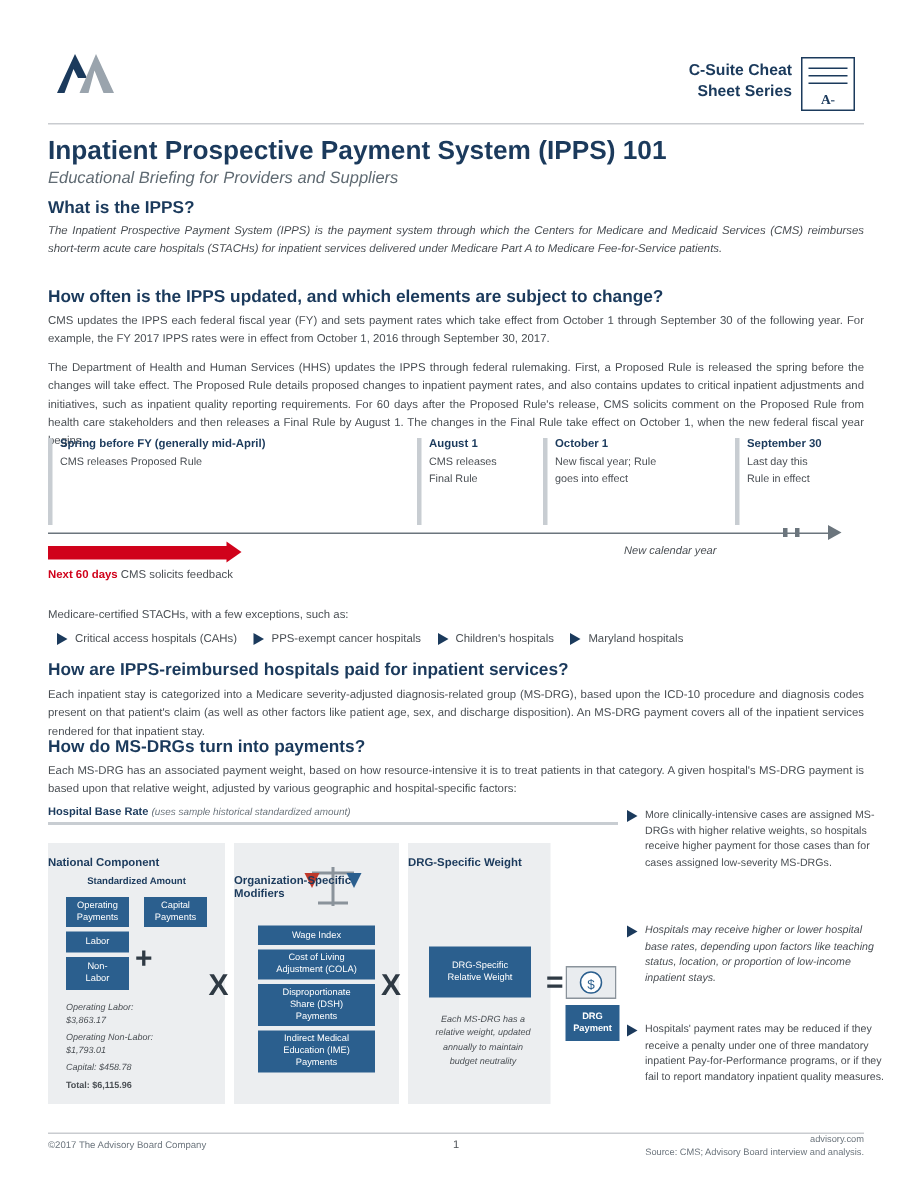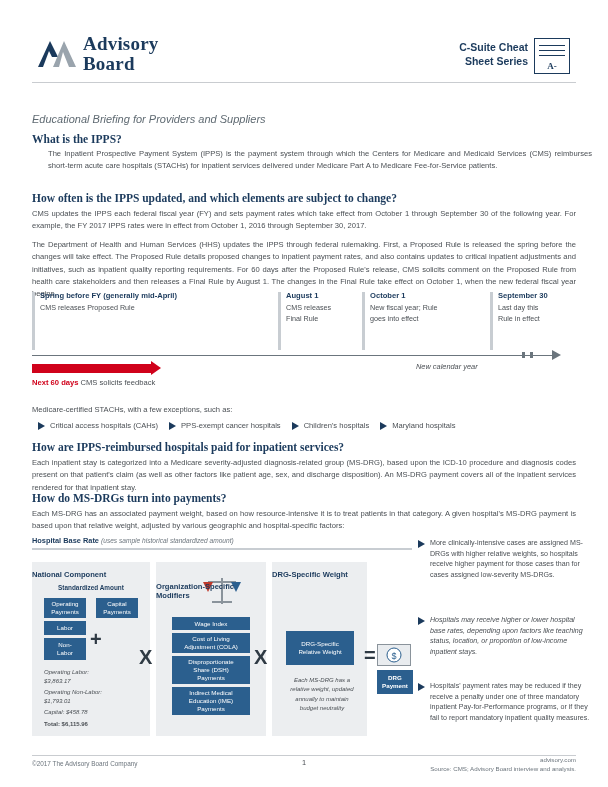--- a/index.html
+++ b/index.html
@@ -30,21 +30,21 @@
     border:1px solid #1b3a5c;}
   .cheat-card .ln{position:absolute;left:4px;right:4px;height:1px;background:#1b3a5c;}
   .cheat-card .aplus{position:absolute;left:0;right:0;bottom:2px;text-align:center;
     font-size:9px;font-weight:bold;color:#1b3a5c;font-family:"Liberation Serif",serif;}
   .hdr-rule{position:absolute;left:32px;right:32px;top:82px;height:1px;background:#c9ccd0;}
 
   
   .title{position:absolute;left:32px;top:90px;font-size:17.5px;font-weight:bold;color:#1b3a5c;}
   .subtitle{position:absolute;left:32px;top:113px;font-size:11px;font-style:italic;color:#5f6a72;}
 
-  h2.sec{position:absolute;left:32px;font-size:11.5px;font-weight:bold;color:#1b3a5c;margin:0;font-family:Liberation Serif, serif;}
+  h2.sec{position:absolute;left:32px;font-size:11.5px;font-weight:bold;color:#1b3a5c;margin:0;}
   p.body{position:absolute;font-size:7.6px;line-height:1.62;color:#4a4f54;margin:0;text-align:justify;}
 
   
   .tl{position:absolute;left:32px;top:292px;width:544px;height:75px;}
   .tl .vbar{position:absolute;top:0;width:3px;height:58px;background:#c8cdd2;}
   .tl .lbl{position:absolute;font-size:7.6px;font-weight:bold;color:#1b3a5c;}
   .tl .sub{position:absolute;font-size:7.2px;color:#4a4f54;line-height:1.5;}
   .tl .axis{position:absolute;left:0;top:63px;width:520px;height:1px;background:#6b757d;}
   .tl .axis-arrow{position:absolute;left:520px;top:58px;width:0;height:0;
      border-top:5px solid transparent;border-bottom:5px solid transparent;border-left:9px solid #6b757d;}
@@ -95,44 +95,41 @@
 <div class="page">
 
   <div class="header">
     <div class="logo">
       <div class="logo-mark">
         <svg width="38" height="30" viewBox="0 0 38 30">
           <polygon points="0,28 12,2 20,18 14,18 11,12 5,28" fill="#1b3a5c"></polygon>
           <polygon points="15,28 26,2 38,28 31,28 25,13 21,28" fill="#9aa4ad"></polygon>
         </svg>
       </div>
-      <div class="logo-text">
-        <div class="l1">Advisory</div>
-        <div class="l2">Board</div>
-      </div>
     </div>
 
     <div class="cheat" style="right:80px;">
       <div class="c1">C-Suite Cheat</div>
       <div class="c2">Sheet Series</div>
     </div>
 
     <div class="cheat-card">
       <div class="ln" style="top:6px;"></div>
       <div class="ln" style="top:11px;"></div>
       <div class="ln" style="top:16px;"></div>
       <div class="aplus">A-</div>
     </div>
   </div>
   <div class="hdr-rule"></div>
 
+  <div class="title">Inpatient Prospective Payment System (IPPS) 101</div>
   <div class="subtitle">Educational Briefing for Providers and Suppliers</div>
 
   <h2 class="sec" style="top:133px;">What is the IPPS?</h2>
-  <p class="body" style="left:48px;top:148px;width:544px;">The Inpatient Prospective Payment System (IPPS) is the payment system through which the Centers for Medicare and Medicaid Services (CMS) reimburses short-term acute care hospitals (STACHs) for inpatient services delivered under Medicare Part A to Medicare Fee-for-Service patients.</p>
+  <p class="body" style="left:32px;top:148px;width:544px;font-style:italic;">The Inpatient Prospective Payment System (IPPS) is the payment system through which the Centers for Medicare and Medicaid Services (CMS) reimburses short-term acute care hospitals (STACHs) for inpatient services delivered under Medicare Part A to Medicare Fee-for-Service patients.</p>
 
   <h2 class="sec" style="top:192px;">How often is the IPPS updated, and which elements are subject to change?</h2>
   <p class="body" style="left:32px;top:208px;width:544px;">CMS updates the IPPS each federal fiscal year (FY) and sets payment rates which take effect from October 1 through September 30 of the following year. For example, the FY 2017 IPPS rates were in effect from October 1, 2016 through September 30, 2017.</p>
   <p class="body" style="left:32px;top:239px;width:544px;">The Department of Health and Human Services (HHS) updates the IPPS through federal rulemaking. First, a Proposed Rule is released the spring before the changes will take effect. The Proposed Rule details proposed changes to inpatient payment rates, and also contains updates to critical inpatient adjustments and initiatives, such as inpatient quality reporting requirements. For 60 days after the Proposed Rule's release, CMS solicits comment on the Proposed Rule from health care stakeholders and then releases a Final Rule by August 1. The changes in the Final Rule take effect on October 1, when the new federal fiscal year begins.</p>
 
   <div class="tl">
     <div class="vbar" style="left:0;"></div>
     <div class="lbl" style="left:8px;top:-1px;">Spring before FY (generally mid-April)</div>
     <div class="sub" style="left:8px;top:11px;white-space:pre-line;">CMS releases Proposed Rule</div>
 

